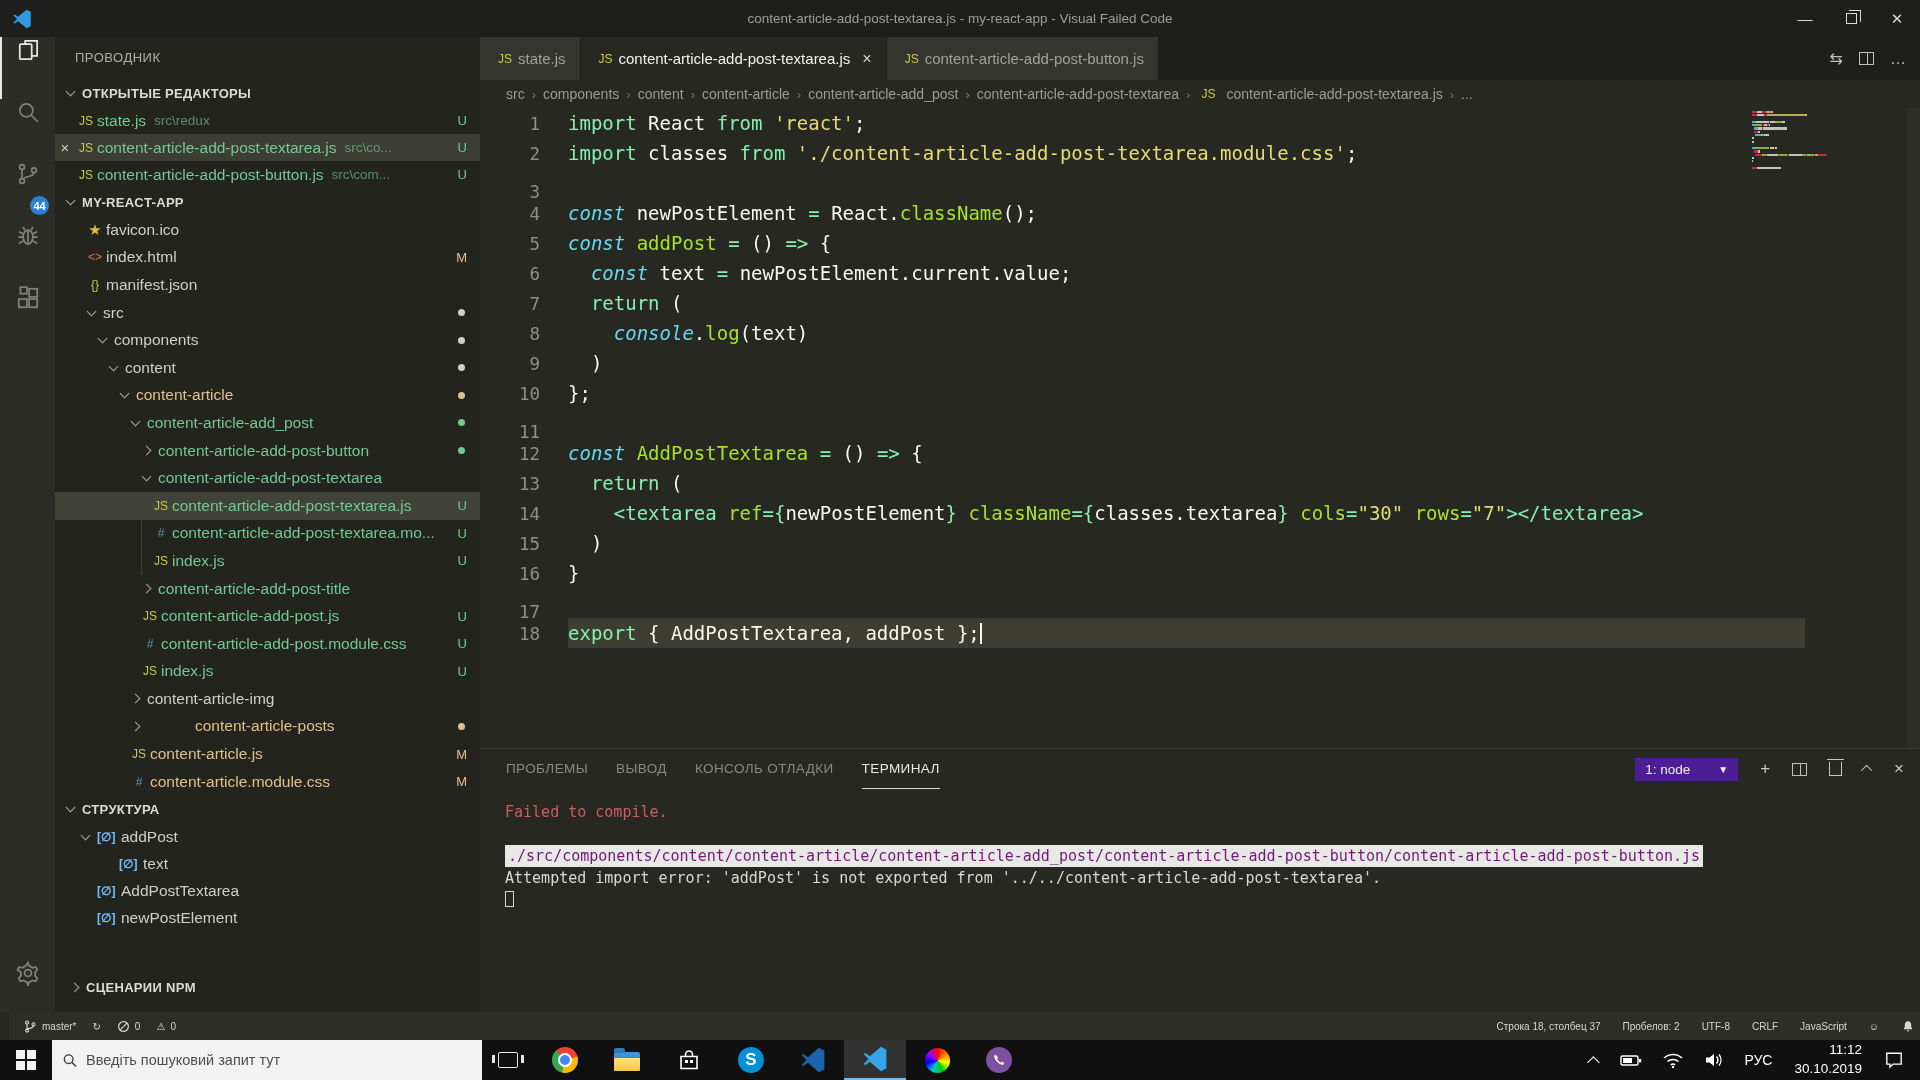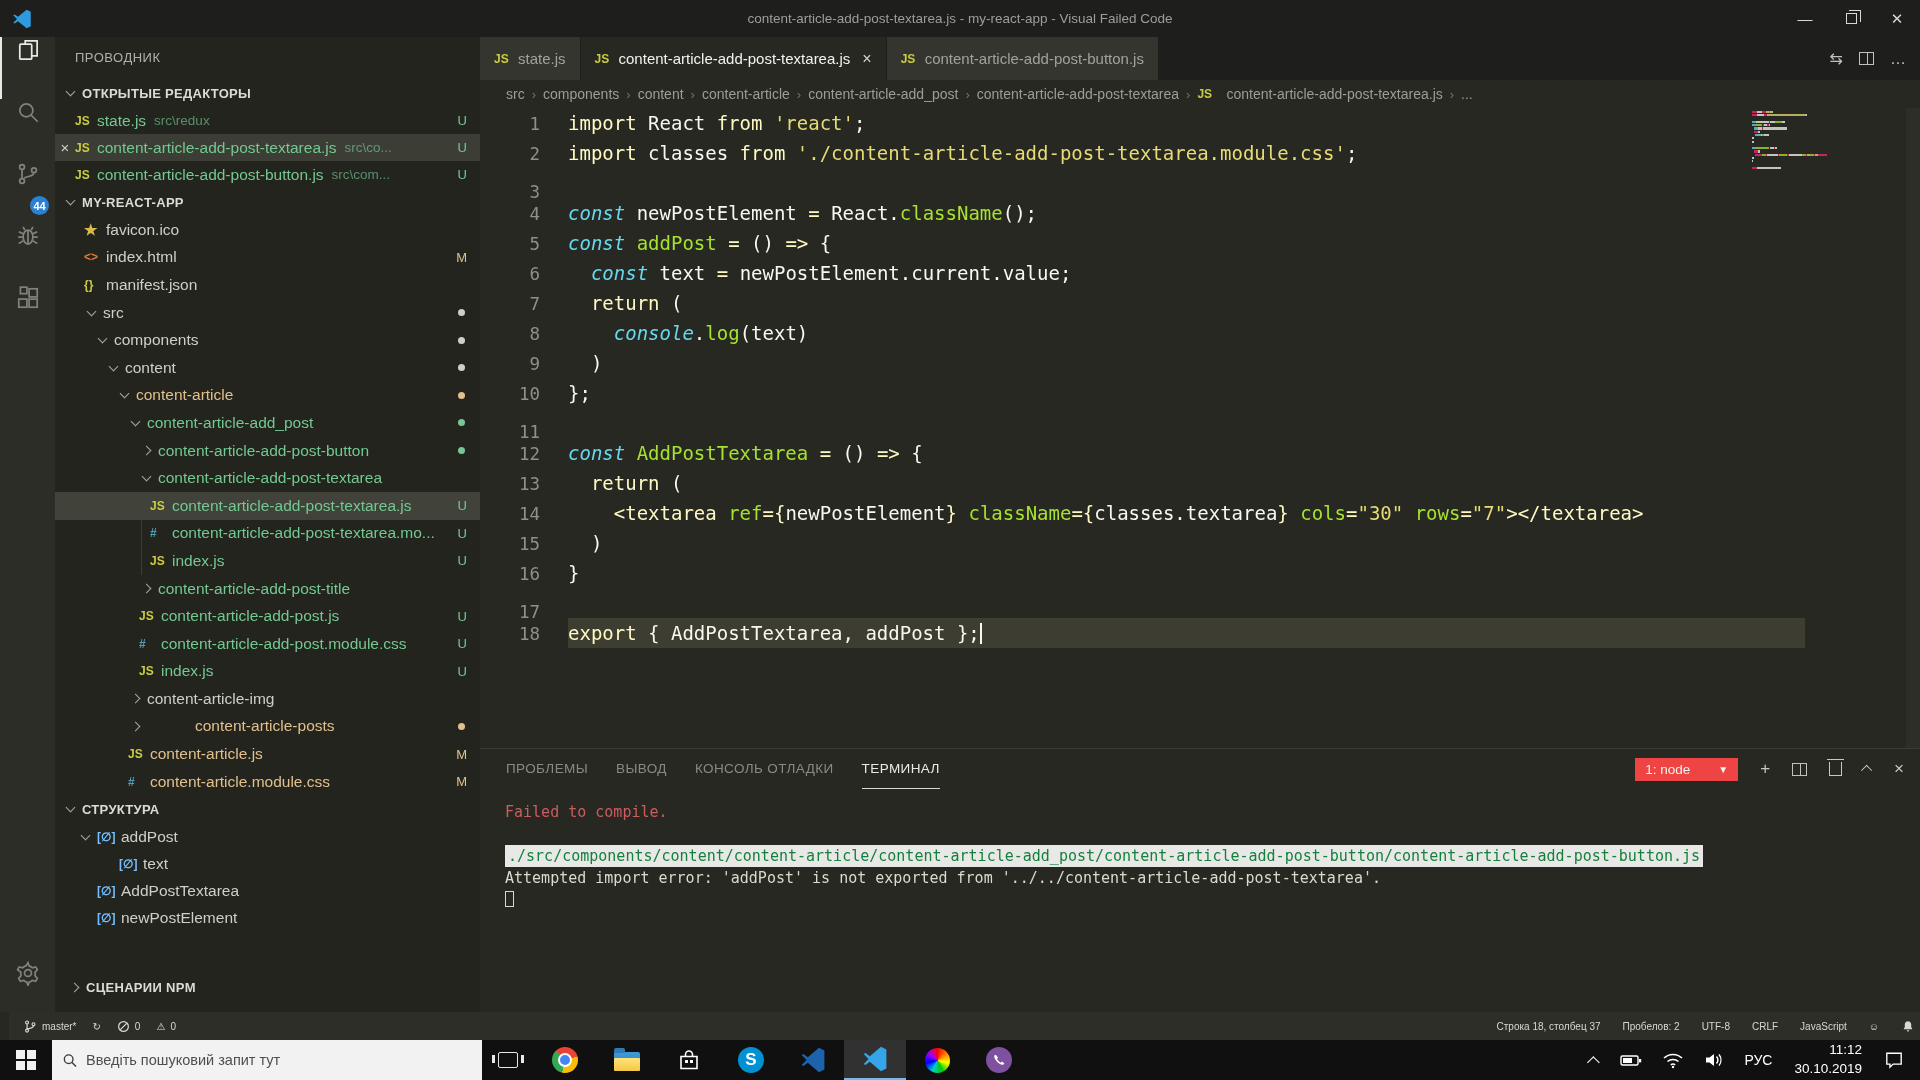--- a/index.html
+++ b/index.html
@@ -31,21 +31,21 @@
   #sidebar { position:absolute; left:55px; top:37px; width:425px; height:975px; background:#23241e; color:#cfcfc6; }
   #sb-title { height:42px; line-height:42px; padding-left:20px; font-size:13px; color:#b0b0aa; letter-spacing:.5px; }
   .sec-header { height:28px; display:flex; align-items:center; padding-left:8px; font-size:13px; font-weight:bold; color:#dcdcd6; letter-spacing:.3px; }
   .chev { width:7px; height:7px; border-right:1.5px solid #a9a9a2; border-bottom:1.5px solid #a9a9a2; display:inline-block; flex:none; }
   .chev.down { transform:rotate(45deg); margin:-3px 8px 0 4px; }
   .chev.right { transform:rotate(-45deg); margin:0 8px 0 4px; }
   .row { height:27px; display:flex; align-items:center; position:relative; font-size:15.5px; white-space:nowrap; }
   .trow { height:27.6px; }
   .row.selected { background:#41423a; }
   .row.active-ed { background:#3c3d35; }
-  .fi { width:22px; flex:none; font-weight:bold; font-size:12px; text-align:left; }
+  .fi { width:22px; flex:none; font-weight:normal; font-size:12px; text-align:center; }
   .fi-js { color:#cbcb41; } .fi-css { color:#519aba; } .fi-html { color:#e37933; }
   .fi-json { color:#cbcb41; } .fi-star { color:#d8bb4a; font-size:15px; }
   .c-plain { color:#cfcfc6; } .c-new { color:#73c991; } .c-mod { color:#e2c08d; }
   .desc { margin-left:8px; font-size:13.5px; opacity:.65; }
   .badge-right { position:absolute; right:13px; font-size:13px; }
   .dotb { position:absolute; right:15px; width:7px; height:7px; border-radius:50%; }
   .close-x { width:20px; flex:none; color:#d0d0c8; font-size:15px; text-align:center; }
   .guide { position:absolute; width:1px; background:#3c3d35; }
   .out-ico { color:#75beff; font-size:12px; font-weight:bold; width:24px; flex:none; }
   #npm-header { position:absolute; left:4px; top:936px; width:100%; }
@@ -63,42 +63,42 @@
 
   #breadcrumbs { height:28px; display:flex; align-items:center; padding-left:26px; font-size:14px; color:#9d9d95; gap:7px; white-space:nowrap; }
   .crumb-sep { color:#74746e; font-size:13px; }
 
   
   #code { position:relative; height:640px; font-family:"DejaVu Sans Mono", monospace; }
   .cl { height:30px; line-height:30px; white-space:pre; font-size:19px; color:#f8f8f2; }
   .lnum { display:inline-block; width:60px; text-align:right; color:#90908a; font-size:17.5px; margin-right:28px; }
   .codetext { display:inline-block; height:30px; }
   .cl.cur .codetext { background:#3e3d32; min-width:1237px; }
-  .tok-k { color:#fef9c3; } .tok-s { color:#e6db74; }
+  .tok-k { color:#86efac; } .tok-s { color:#e6db74; }
   .tok-c { color:#66d9ef; font-style:italic; } .tok-f { color:#a6e22e; } .tok-p { color:#f8f8f2; }
   .cursor { display:inline-block; width:2px; height:21px; background:#f8f8f0; vertical-align:-4px; }
   #minimap { position:absolute; right:90px; top:3px; width:78px; }
   .mml { height:2.2px; margin-bottom:1.1px; display:flex; opacity:.75; }
   .mml span { height:100%; display:inline-block; }
   #scrollbar { position:absolute; right:0; top:0; width:14px; height:640px; background:rgba(255,255,255,0.03); }
 
   
   #panel { position:relative; height:264px; border-top:1px solid #3a3b34; background:#272822; }
   #panel-tabs { height:40px; display:flex; align-items:center; gap:28px; padding-left:26px; position:relative; }
   .ptab { font-size:13.5px; color:#8a8a84; letter-spacing:.4px; height:40px; line-height:40px; }
   .ptab.active { color:#eaeae4; border-bottom:1px solid #d8d8d2; }
   #panel-actions { position:absolute; right:16px; top:0; height:40px; display:flex; align-items:center; gap:22px; color:#c8c8c1; }
-  #shell-select { background:#ef4444; color:#f0f0ea; font-size:13.5px; padding:4px 10px; display:flex; align-items:center; gap:28px; }
+  #shell-select { background:#4c1d95; color:#f0f0ea; font-size:13.5px; padding:4px 10px; display:flex; align-items:center; gap:28px; }
   .pa-icon { font-size:17px; }
   .trash { width:13px; height:14px; border:1.4px solid #c8c8c1; border-top:none; position:relative; display:inline-block; }
   .trash::before { content:""; position:absolute; left:-3px; top:-3px; width:17px; height:1.4px; background:#c8c8c1; }
   .chevup { width:8px; height:8px; border-left:1.6px solid #c8c8c1; border-top:1.6px solid #c8c8c1; transform:rotate(45deg) translateY(2px); display:inline-block; }
   #term { padding:12px 0 0 25px; font-family:"DejaVu Sans Mono", monospace; font-size:15px; line-height:22px; color:#dcdacf; white-space:pre; }
   .t-err { color:#cd5c5c; }
-  .t-inv { background:#e8e8e6; color:#15803d; display:inline-block; padding:0 3px; }
+  .t-inv { background:#e8e8e6; color:#701a75; display:inline-block; padding:0 3px; }
   .tcursor { display:inline-block; width:9px; height:16px; border:1.2px solid #d7d7d0; vertical-align:-2px; }
 
   
   #statusbar { position:absolute; left:9px; top:1012px; width:1920px; height:28px; background:#2d2e28; color:#d8d8d3;
     display:flex; align-items:center; font-size:10px; padding:0 14px; }
   .sb-item { display:flex; align-items:center; gap:5px; margin-right:16px; white-space:nowrap; }
   #sb-right { margin-left:auto; display:flex; align-items:center; gap:0; }
   #sb-right .sb-item { margin:0 0 0 22px; }
 
   

